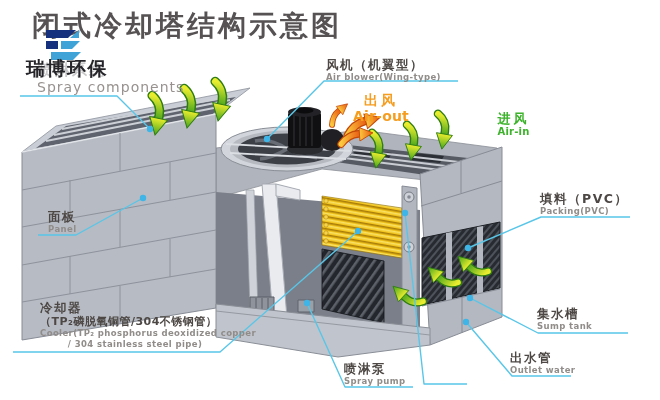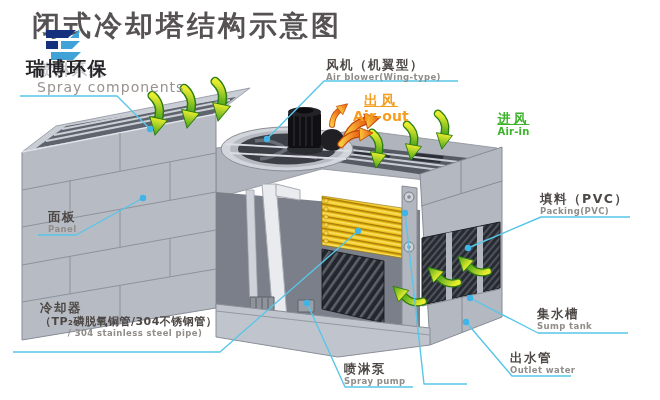--- a/index.html
+++ b/index.html
@@ -6,21 +6,21 @@
   #stage{position:relative;width:660px;height:400px;background:#fff;overflow:hidden;
          font-family:"DejaVu Sans","Liberation Sans",sans-serif;}
   #diagram{position:absolute;left:0;top:0;}
   .co{fill:none;stroke:var(--c-callout-line);stroke-width:1.4;stroke-linejoin:round;}
   .dot{fill:var(--c-callout-dot);}
   .lbl{position:absolute;z-index:5;}
   .zh{font-size:12.5px;font-weight:600;color:var(--c-label-zh);letter-spacing:1.5px;line-height:1.2;white-space:nowrap;}
   .en{font-size:8.5px;color:var(--c-label-en);letter-spacing:0.4px;line-height:1.25;white-space:nowrap;font-weight:bold;}
   .flow-out{color:var(--c-air-out-text);text-align:center;}
   .flow-in{color:var(--c-air-in-text);text-align:center;}
-  .zh-big{font-size:14px;font-weight:700;letter-spacing:3px;line-height:1.1;color:inherit;text-decoration:underline;}
+  .zh-big{font-size:14px;font-weight:700;letter-spacing:3px;line-height:1.1;color:inherit;}
   .en-big{font-size:14px;font-weight:700;letter-spacing:0.2px;line-height:1.2;color:inherit;}
   .ctr{text-align:center;}
   #title{position:absolute;left:0;right:0;top:7px;font-size:28px;font-weight:700;
          letter-spacing:3px;color:var(--c-title-text);z-index:6;margin-left:32px;}
   #logo{position:absolute;left:0;top:8px;width:140px;height:84px;z-index:7;}
   #logo-icon{position:absolute;left:42px;top:21px;}
   .logo-navy{fill:var(--c-logo-navy);}
   .logo-blue{fill:var(--c-logo-blue);}
   #logo-name{position:absolute;left:26px;top:48px;font-size:19px;font-weight:700;
              color:var(--c-logo-text);letter-spacing:1.5px;white-space:nowrap;z-index:3;}
@@ -240,20 +240,21 @@
   </div>
 
   <div class="lbl" style="left:540px;top:191px;">
     <div class="zh">填料（PVC）</div>
     <div class="en">Packing(PVC)</div>
   </div>
 
   <div class="lbl" style="left:40px;top:300px;">
     <div class="zh">冷却器</div>
     <div class="zh" style="font-size:11px;letter-spacing:0.5px;">（TP₂磷脱氧铜管/304不锈钢管）</div>
+    <div class="en ctr" style="width:190px;">Cooler(TP₂ phosphorus deoxidized copper</div>
     <div class="en ctr" style="width:190px;">/ 304 stainless steel pipe)</div>
   </div>
 
   <div class="lbl" style="left:344px;top:361px;">
     <div class="zh">喷淋泵</div>
     <div class="en">Spray pump</div>
   </div>
 
 
   <div class="lbl" style="left:537px;top:306px;">

